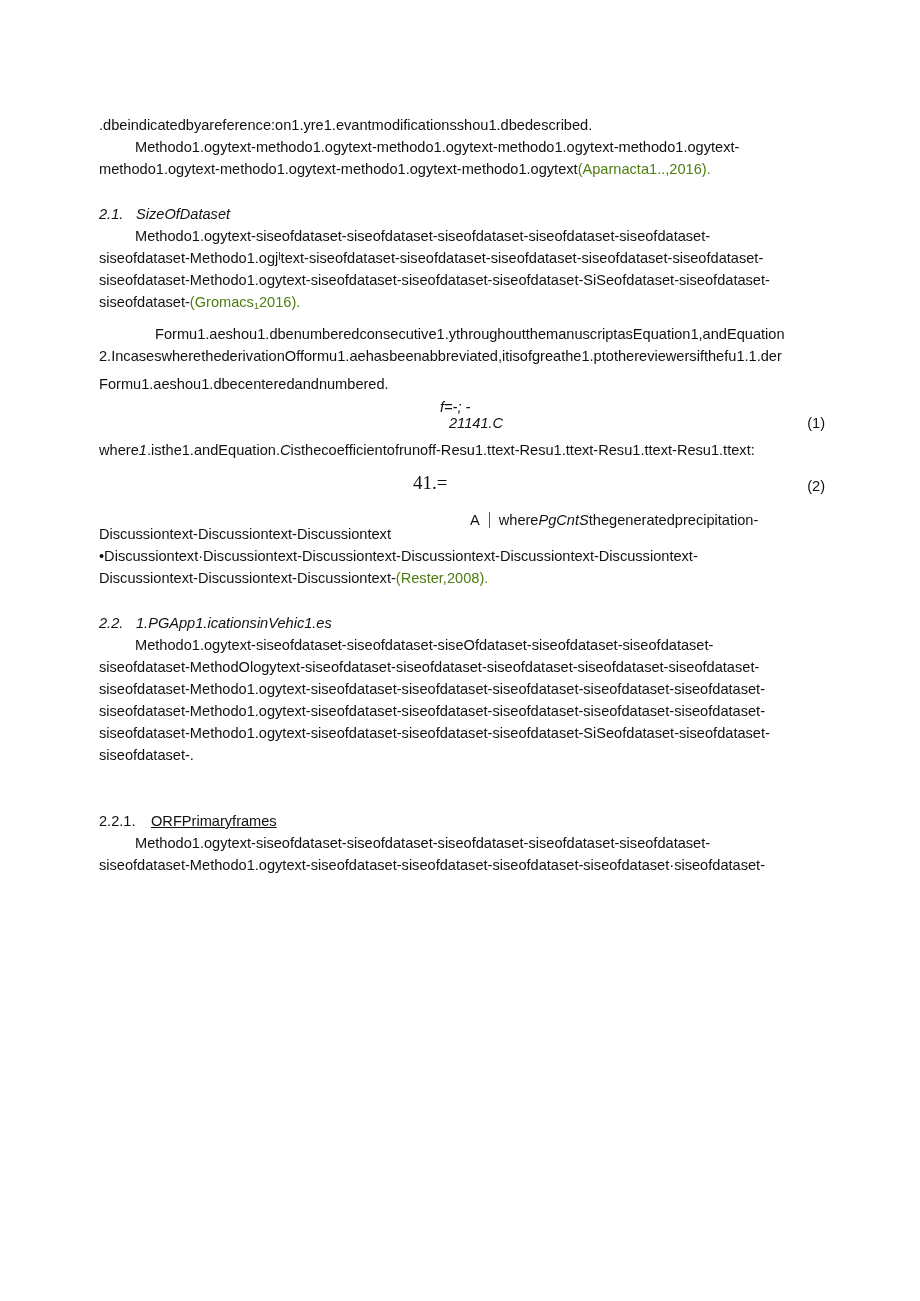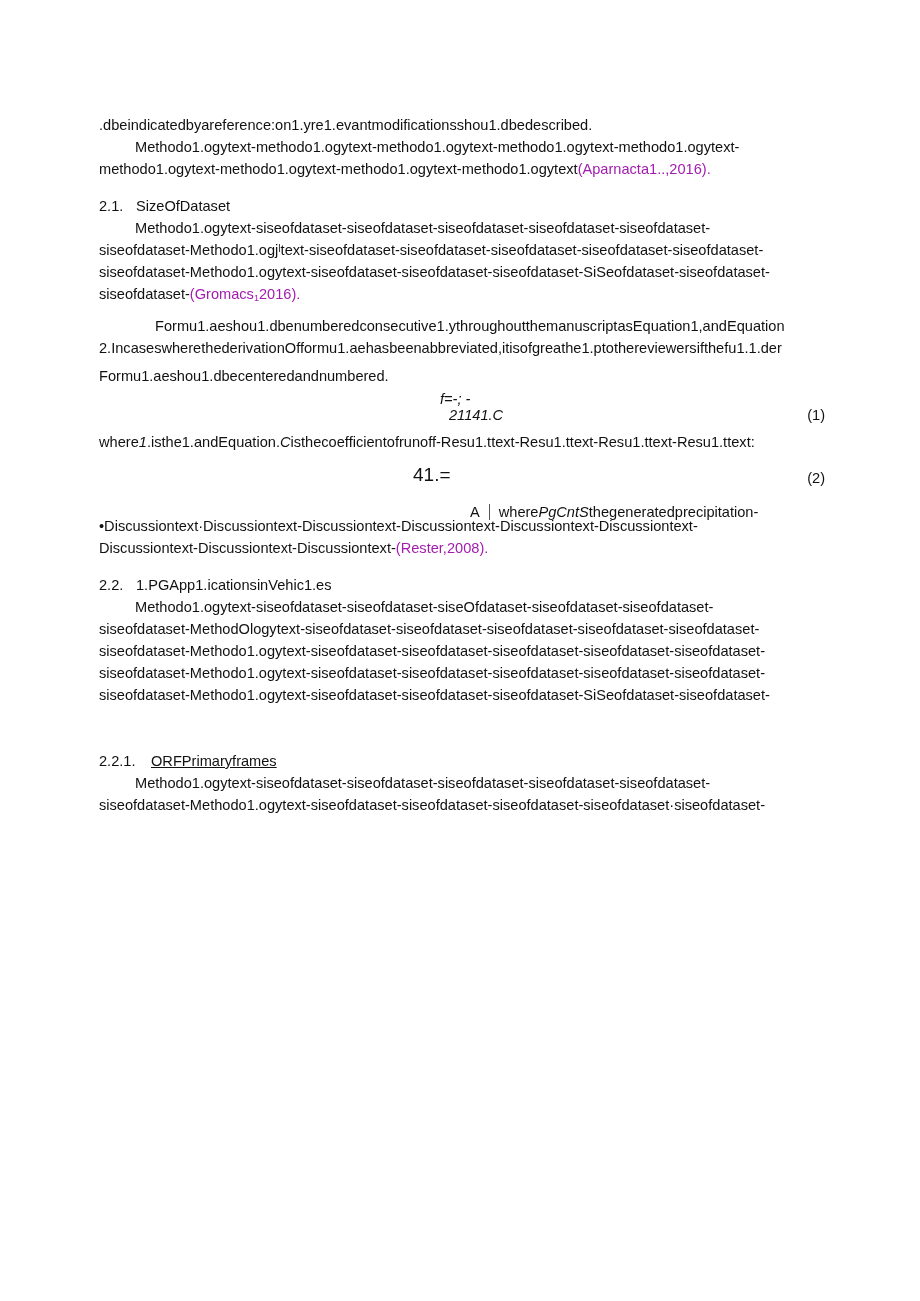--- a/index.html
+++ b/index.html
@@ -2,22 +2,22 @@
 <html><head>
   <meta charset="utf-8">
   <style>
     html, body { margin: 0; padding: 0; background: #ffffff; }
     body { width: 920px; height: 1301px; position: relative; overflow: hidden;
            font-family: "Liberation Sans", sans-serif; color: #111; }
     .page { position: absolute; left: 99px; top: 114px; width: 726px; font-size: 14.6px; line-height: 22px; }
     .ln { white-space: nowrap; display: block; }
     .ind { padding-left: 36px; }
     .ind2 { padding-left: 56px; }
-    .cite { color: #a21caf; }
-    .h { margin-top: 15px; }
+    .cite { color: #4d7c0f; }
+    .h { font-style: italic; margin-top: 23px; }
     .h .num { display: inline-block; width: 37px; }
     .h3 { text-decoration: underline; margin-top: 44px; }
     .h3 .num { display: inline-block; width: 52px; }
     .gap { height: 6px; }
     .eq { position: relative; height: 44px; }
     .eqnum { position: absolute; right: 0; }
     .it { font-style: italic; }
     .sub { font-size: 9px; vertical-align: -2px; }
   </style>
 </head>
@@ -45,36 +45,38 @@
 
   <div class="eq">
     <span class="it" style="position:absolute; left:341px; top:4px; line-height:16px;">f=-;  -</span>
     <span class="it" style="position:absolute; left:350px; top:20px; line-height:16px;">21141.C</span>
     <span class="eqnum" style="top:20px; line-height:16px;">(1)</span>
   </div>
 
   <span class="ln"><span>where</span><span class="it">1</span><span>.isthe1.andEquation.</span><span class="it">C</span><span>isthecoefficientofrunoff-Resu1.ttext-Resu1.ttext-Resu1.ttext-Resu1.ttext:</span></span>
 
   <div class="eq" style="height:62px;">
-    <span style="position:absolute; left:314px; top:10px; font-size:19px; line-height:24px;">41.=</span>
+    <span style="position:absolute; left:314px; top:10px; font-size:19px; line-height:24px;font-family:Liberation Serif, serif;">41.=</span>
     <span class="eqnum" style="top:14px;">(2)</span>
     <span style="position:absolute; left:371px; top:48px;"><span>A</span><span style="display:inline-block; width:1px; height:16px; background:#555; margin:0 9px; vertical-align:-3px;"></span><span>where</span><span class="it">PgCntS</span><span>thegeneratedprecipitation-</span></span>
   </div>
 
+  <span class="ln">Discussiontext-Discussiontext-Discussiontext</span>
   <span class="ln">•Discussiontext·Discussiontext-Discussiontext-Discussiontext-Discussiontext-Discussiontext-</span>
   <span class="ln"><span>Discussiontext-Discussiontext-Discussiontext-</span><span class="cite">(Rester,2008).</span></span>
 
   <div class="h">
     <span class="num">2.2.</span><span>1.PGApp1.icationsinVehic1.es</span>
   </div>
   <span class="ln ind">Methodo1.ogytext-siseofdataset-siseofdataset-siseOfdataset-siseofdataset-siseofdataset-</span>
   <span class="ln">siseofdataset-MethodOlogytext-siseofdataset-siseofdataset-siseofdataset-siseofdataset-siseofdataset-</span>
   <span class="ln">siseofdataset-Methodo1.ogytext-siseofdataset-siseofdataset-siseofdataset-siseofdataset-siseofdataset-</span>
   <span class="ln">siseofdataset-Methodo1.ogytext-siseofdataset-siseofdataset-siseofdataset-siseofdataset-siseofdataset-</span>
   <span class="ln">siseofdataset-Methodo1.ogytext-siseofdataset-siseofdataset-siseofdataset-SiSeofdataset-siseofdataset-</span>
+  <span class="ln">siseofdataset-.</span>
 
   <div class="h3">
     <span class="num">2.2.1.</span><span>ORFPrimaryframes</span>
   </div>
   <span class="ln ind">Methodo1.ogytext-siseofdataset-siseofdataset-siseofdataset-siseofdataset-siseofdataset-</span>
   <span class="ln">siseofdataset-Methodo1.ogytext-siseofdataset-siseofdataset-siseofdataset-siseofdataset·siseofdataset-</span>
 
 </div>
 
 </body></html>

